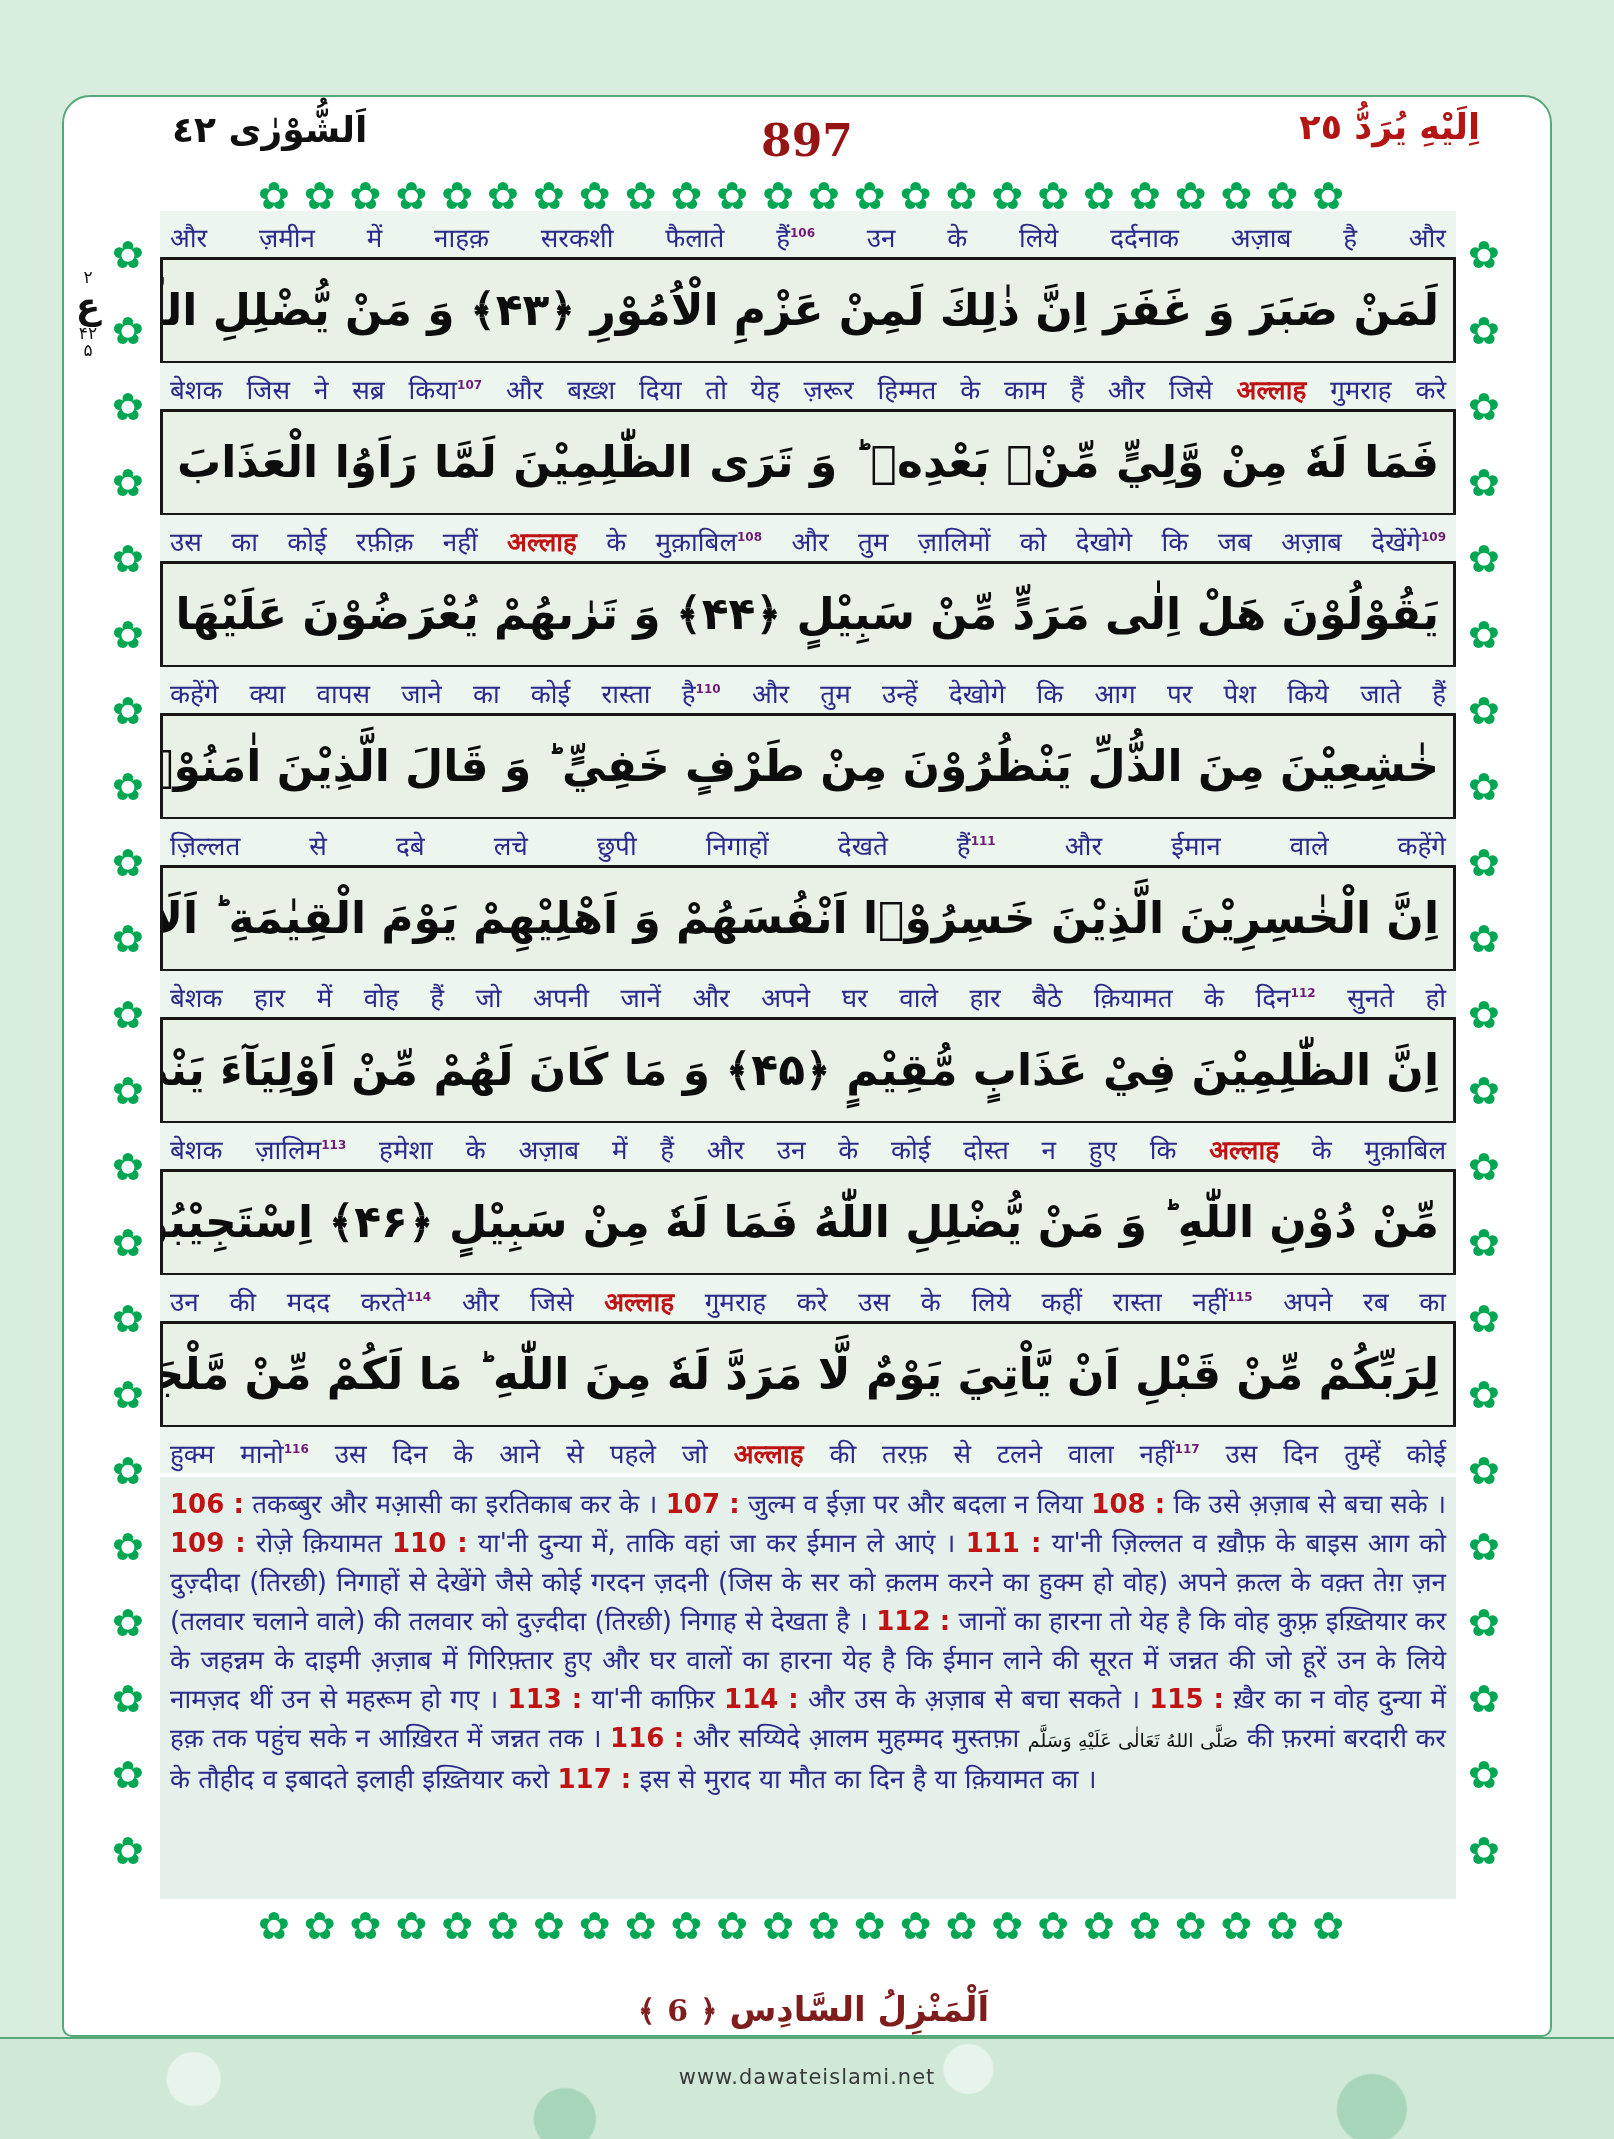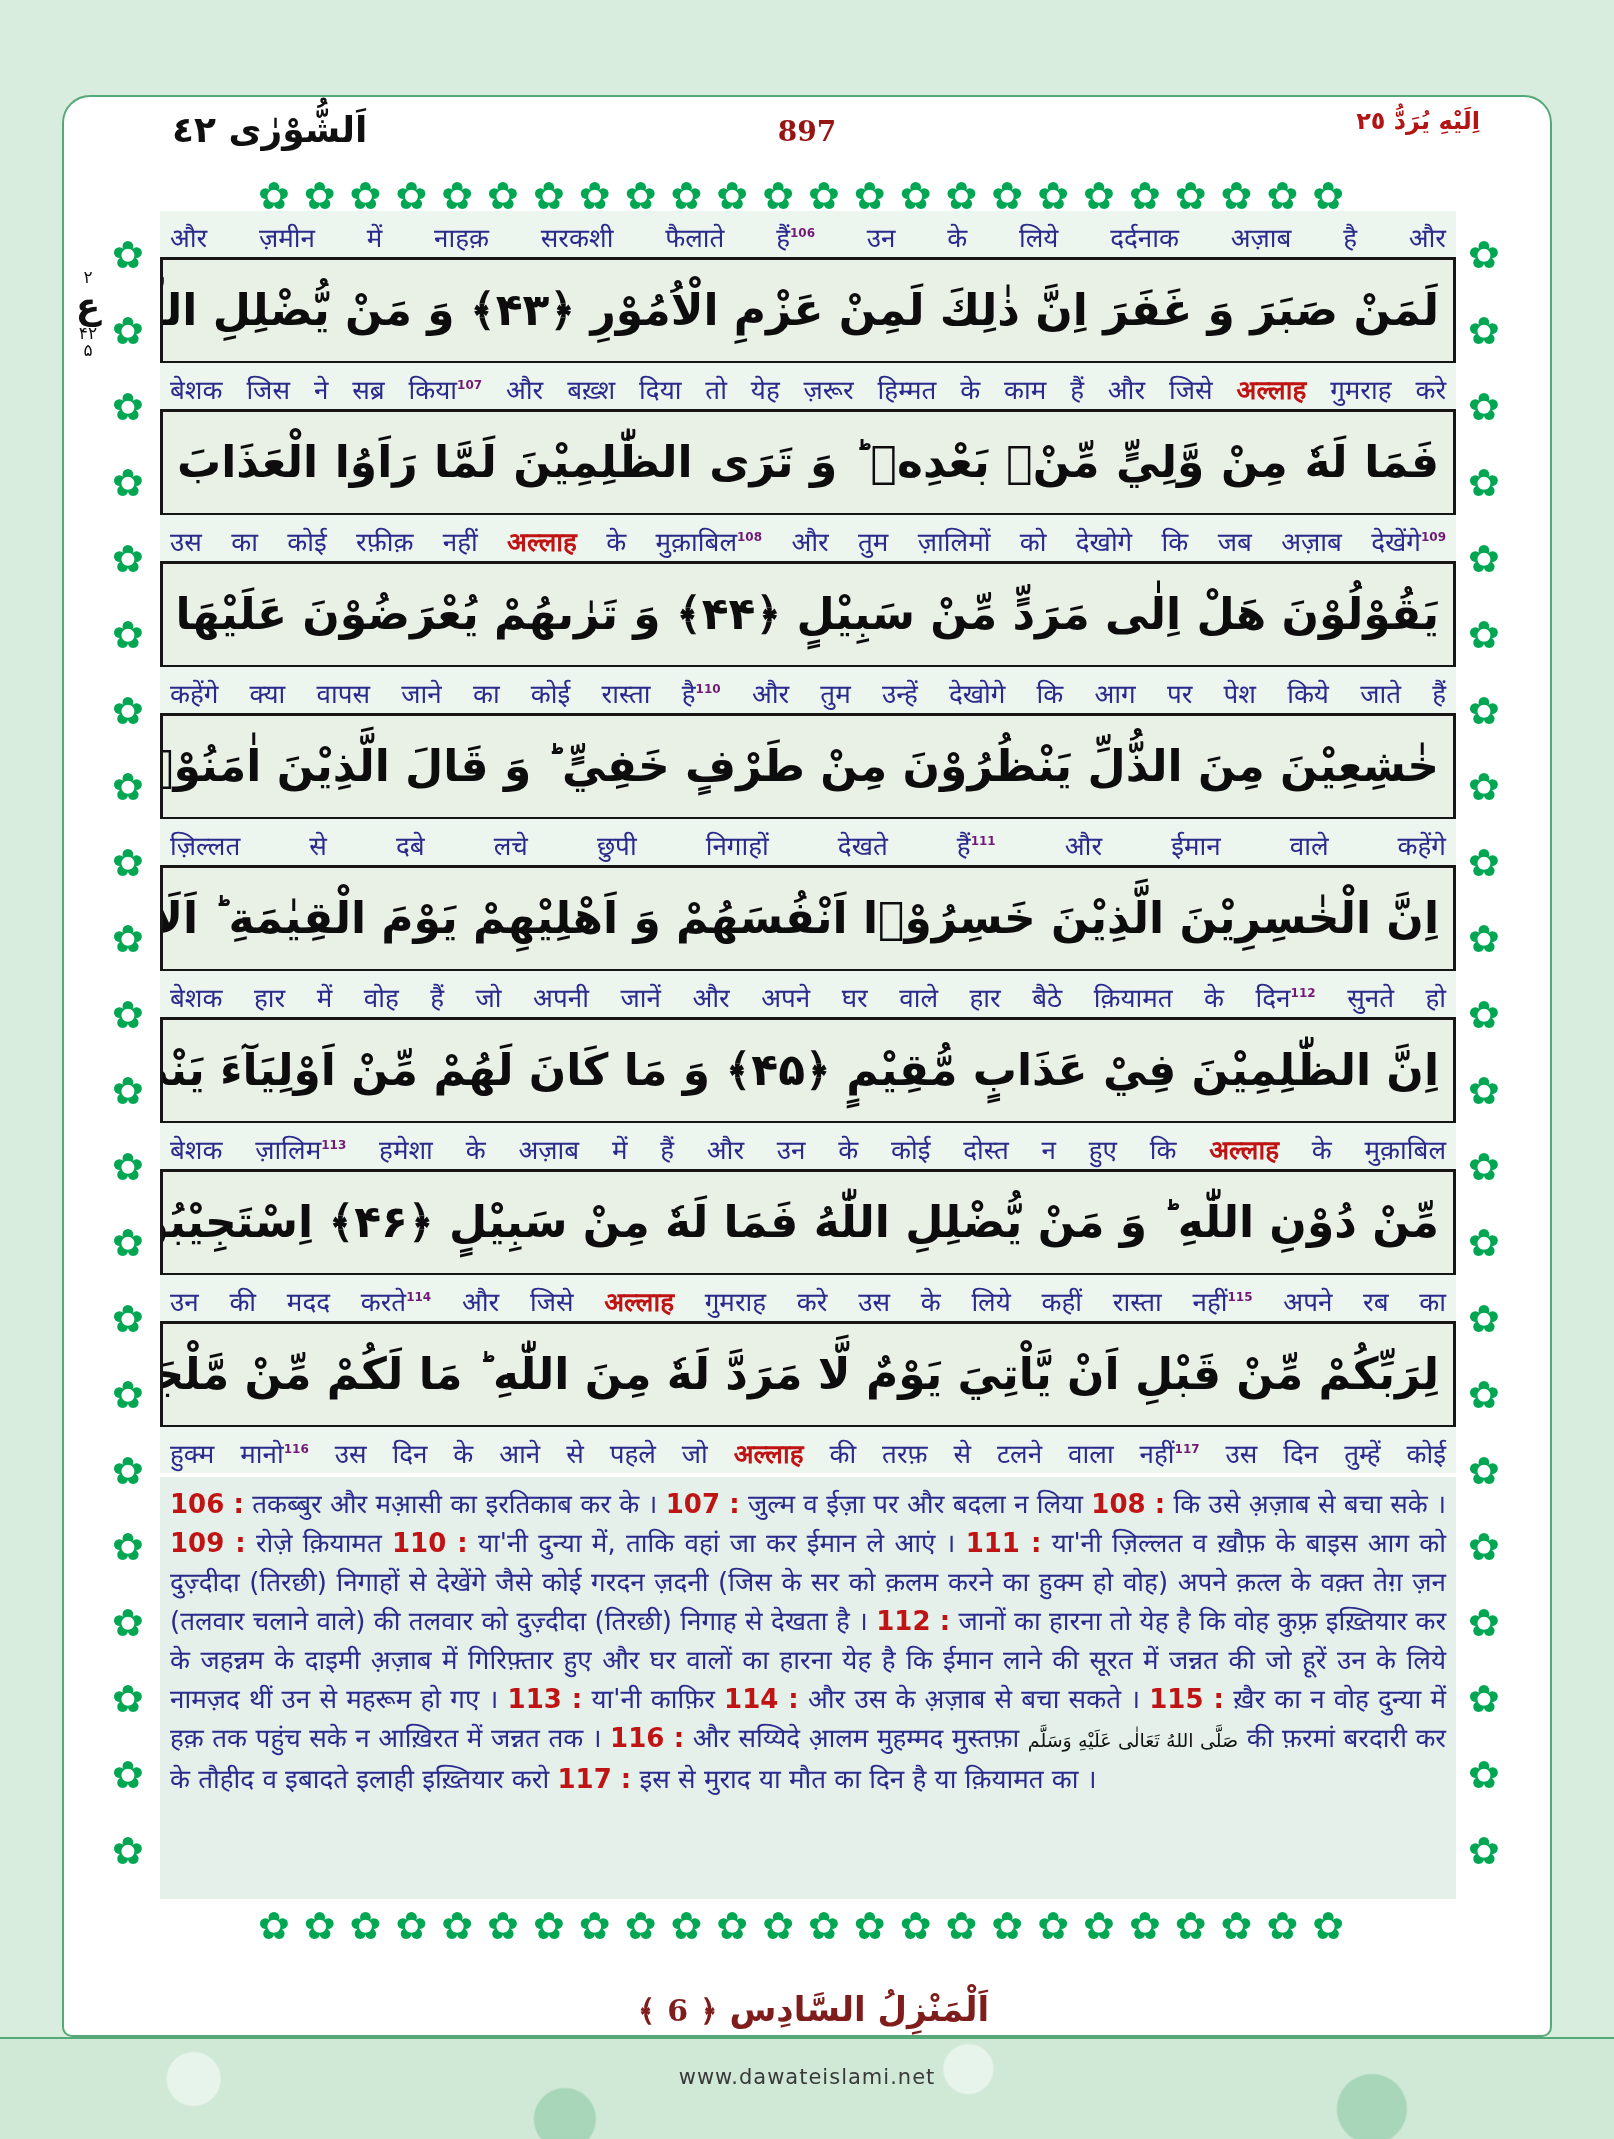--- a/index.html
+++ b/index.html
@@ -15,22 +15,22 @@
       radial-gradient(circle at 90% 55%, rgba(255,255,255,.5) 0 80px, transparent 85px);
   }
   
   .page-card{
     position:absolute; left:62px; top:95px; width:1490px; height:1942px;
     background:#ffffff; border:2px solid #55a877;
     border-radius:28px 28px 10px 10px;
   }
   
   .hdr-surah{ position:absolute; left:108px; top:12px; font-size:36px; font-weight:bold; color:#101010; direction:rtl;}
-  .hdr-page-number{ position:absolute; left:0; right:0; top:18px; text-align:center; font-size:28px; font-weight:bold; color:#971414; font-family:"DejaVu Serif", serif;}
-  .hdr-juz{ position:absolute; right:70px; top:10px; font-size:24px; font-weight:bold; color:#b31414; direction:rtl;}
+  .hdr-page-number{ position:absolute; left:0; right:0; top:18px; text-align:center; font-size:44px; font-weight:bold; color:#971414; font-family:"DejaVu Serif", serif;}
+  .hdr-juz{ position:absolute; right:70px; top:10px; font-size:35px; font-weight:bold; color:#b31414; direction:rtl;}
   
   .frame-h{ position:absolute; left:92px; right:90px; height:46px; overflow:hidden;
     color:#00a651; font-size:38px; line-height:46px; letter-spacing:14px;
     text-align:center; white-space:nowrap;}
   .frame-top{ top:76px; }
   .frame-bottom{ top:1806px; }
   .frame-v{ position:absolute; top:120px; width:48px; height:1682px; overflow:hidden;
     color:#00a651; font-size:38px; line-height:76px; text-align:center; white-space:pre-line;}
   .frame-left{ left:40px; }
   .frame-right{ right:42px; }

